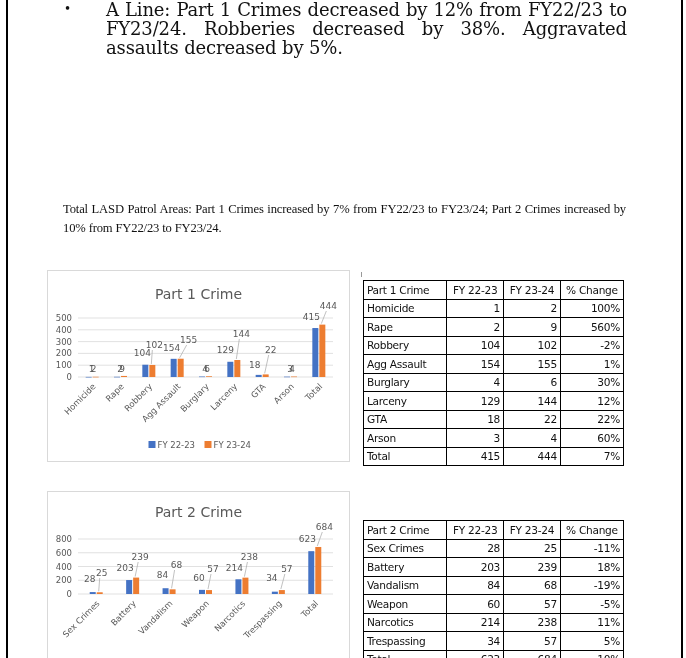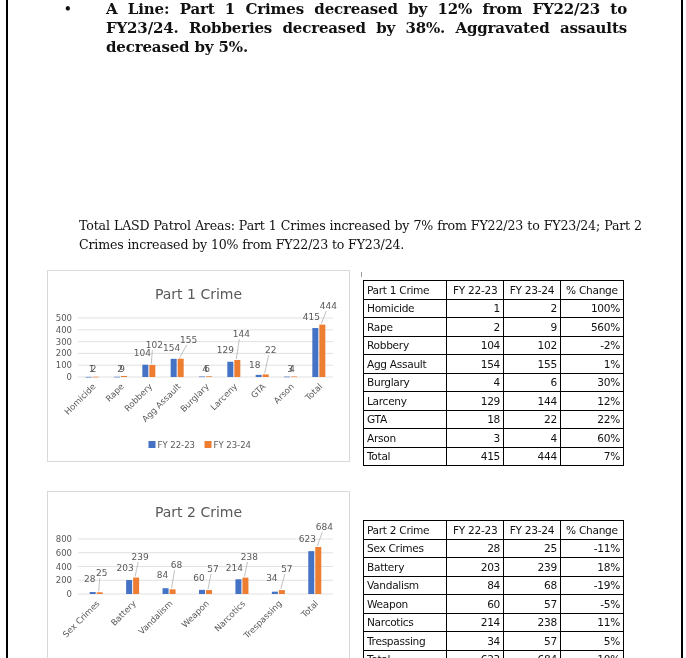--- a/index.html
+++ b/index.html
@@ -1,20 +1,20 @@
 <!DOCTYPE html>
 <html><head>
 <meta charset="utf-8">
 <style>
   html, body { margin:0; padding:0; background:#fff; }
   body { width:686px; height:658px; position:relative; overflow:hidden; font-family:"DejaVu Serif", serif; color:#111; }
   .page-border-left { position:absolute; left:6px; top:0; width:1.5px; height:658px; background:#000; }
   .page-border-right { position:absolute; left:681px; top:0; width:1.5px; height:658px; background:#000; }
   .bullets { position:absolute; left:82px; top:0; width:545px; margin:0; padding:0; list-style:none; }
-  .bullets li { position:relative; font-size:15px; line-height:19px; text-align:justify; margin-bottom:1px; letter-spacing:-0.15px;font-weight:bold; }
+  .bullets li { position:relative; font-size:18px; line-height:19px; text-align:justify; margin-bottom:1px; letter-spacing:-0.15px; }
   .bullets li::before { content:"•"; position:absolute; left:-18px; top:0; font-size:12px; }
   .bullets li .txt { display:block; padding-left:24px; }
   .summary { position:absolute; left:63px; top:200px; width:563px; font-size:12.6px; line-height:19px; text-align:justify; letter-spacing:-0.15px; }
   .chart-box { position:absolute; left:47px; width:301px; border:1px solid #d9d9d9; background:#fff; font-family:"DejaVu Sans", sans-serif; }
   .chart-box svg { display:block; }
   .data-table { position:absolute; border-collapse:collapse; font-family:"DejaVu Sans", sans-serif; font-size:10.6px; color:#111; }
   .data-table td, .data-table th { border:1px solid #000; padding:1px 3px; height:15.5px; font-weight:normal; white-space:nowrap; letter-spacing:-0.3px; }
   .data-table th { text-align:center; }
   .data-table td.num { text-align:right; }
   .data-table td.lbl { text-align:left; }
@@ -25,21 +25,21 @@
 
 <div class="page-border-left"></div>
 <div class="page-border-right"></div>
 
 <ul class="bullets">
   <li>
       <span class="txt">A Line: Part 1 Crimes decreased by 12% from FY22/23 to FY23/24. Robberies decreased by 38%. Aggravated assaults decreased by 5%.</span>
     </li>
 </ul>
 
-<p class="summary" style="margin:16px;">Total LASD Patrol Areas: Part 1 Crimes increased by 7% from FY22/23 to FY23/24; Part 2 Crimes increased by 10% from FY22/23 to FY23/24.</p>
+<p class="summary" style="margin:0;font-family:Liberation Serif, serif;">Total LASD Patrol Areas: Part 1 Crimes increased by 7% from FY22/23 to FY23/24; Part 2 Crimes increased by 10% from FY22/23 to FY23/24.</p>
 
 <div class="chart-box" id="chart1" style="top:270px; height:190px;">
     <svg width="301" height="190" viewBox="0 0 301 190" xmlns="http://www.w3.org/2000/svg" font-family="DejaVu Sans, sans-serif">
       <text x="150.5" y="28" text-anchor="middle" font-size="14" fill="#595959">Part 1 Crime</text>
       <line x1="30" x2="285" y1="106" y2="106" stroke="#d9d9d9" stroke-width="0.8"></line>
       <text x="24" y="109" text-anchor="end" font-size="8.5" fill="#595959">0</text>
       <line x1="30" x2="285" y1="94.2" y2="94.2" stroke="#d9d9d9" stroke-width="0.8"></line>
       <text x="24" y="97.2" text-anchor="end" font-size="8.5" fill="#595959">100</text>
       <line x1="30" x2="285" y1="82.4" y2="82.4" stroke="#d9d9d9" stroke-width="0.8"></line>
       <text x="24" y="85.4" text-anchor="end" font-size="8.5" fill="#595959">200</text>

